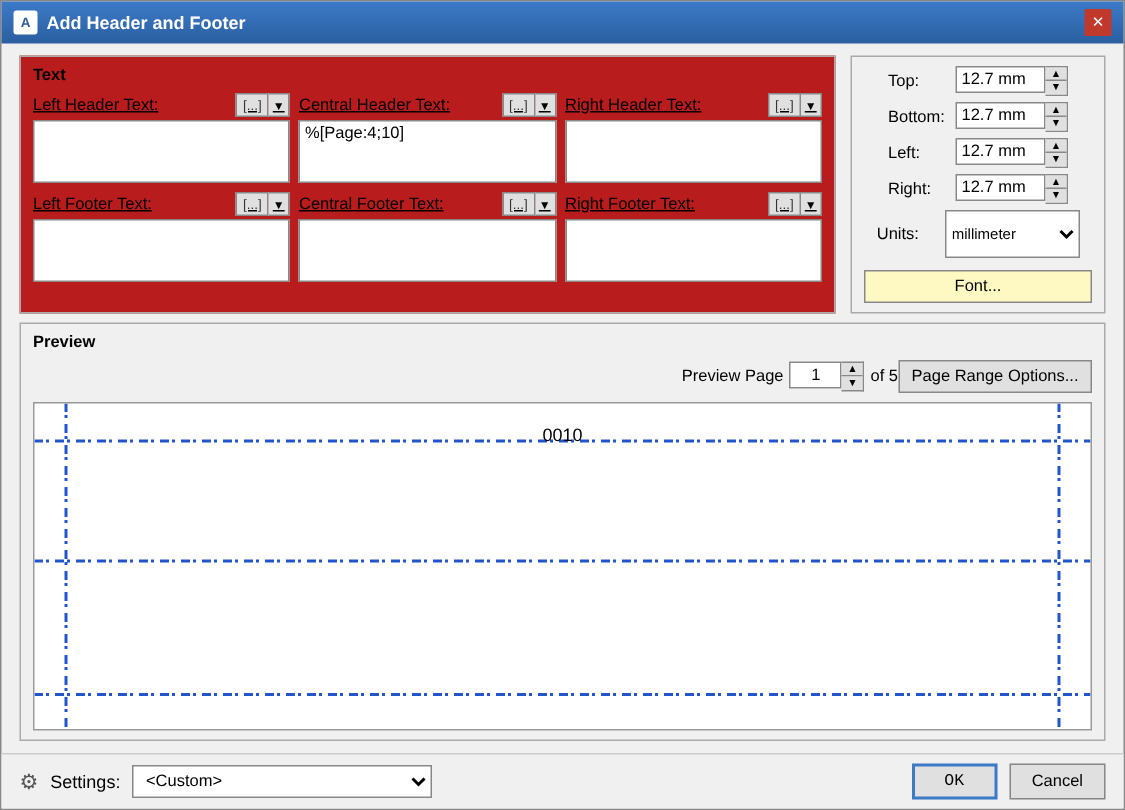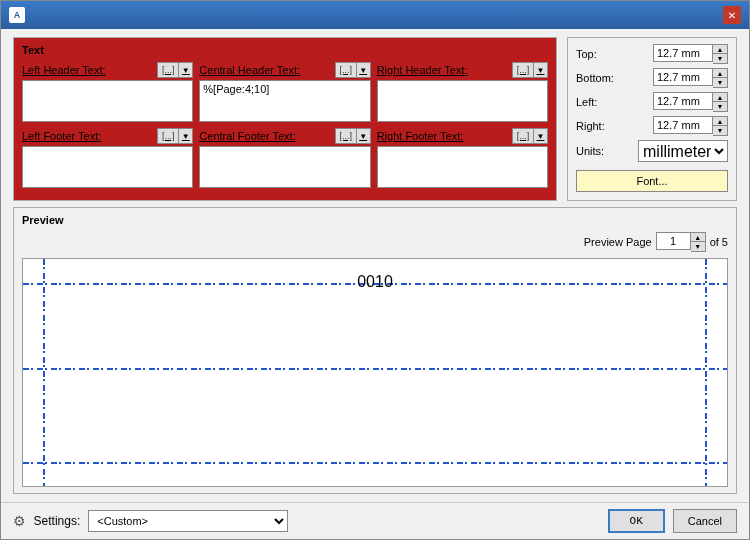--- a/index.html
+++ b/index.html
@@ -149,21 +149,21 @@
     }
     .appearance-section {
       width: 170px;
       border: 1px solid #aaa;
       padding: 6px 8px;
       background: #f0f0f0;
     }
     .appearance-row {
       display: flex;
       align-items: center;
-      justify-content: space-between;
+      justify-content: center;
       margin-bottom: 4px;
     }
     .appearance-label {
       font-size: 11px;
       color: #000;
       min-width: 45px;
     }
     .spin-input-wrap {
       display: flex;
       align-items: stretch;
@@ -189,23 +189,23 @@
       background: #e0e0e0;
       cursor: pointer;
       font-size: 7px;
       display: flex;
       align-items: center;
       justify-content: center;
       border: none;
     }
     .spin-up { border-bottom: 1px solid #888; }
     .units-select {
-      height: 22px;
-      border: 1px solid #888;
-      font-size: 16px;
+      height: 32px;
+      border: 1px solid #888;
+      font-size: 10px;
       font-family: inherit;
       background: white;
       width: 90px;
     }
     .font-button {
       width: 100%;
       height: 22px;
       background: #fef9c3;
       border: 1px solid #888;
       cursor: pointer;
@@ -267,21 +267,21 @@
       background: white;
       border: 1px solid #999;
       position: relative;
       overflow: hidden;
     }
     .page-number-text {
       position: absolute;
       top: 14px;
       left: 0; right: 0;
       text-align: center;
-      font-size: 16px;
+      font-size: 12px;
       color: #000;
     }
     .bottom-bar {
       display: flex;
       align-items: center;
       padding: 6px 12px;
       background: #f0f0f0;
       border-top: 1px solid #ccc;
       gap: 8px;
     }
@@ -333,20 +333,21 @@
     }
   </style>
 </head>
 <body>
 
 <div class="dialog">
 
   <div class="title-bar">
     <div class="title-bar-left">
       <div class="title-icon">A</div>
+      <span>Add Header and Footer</span>
     </div>
     <button class="close-btn">✕</button>
   </div>
 
   <div class="dialog-body">
 
     <div class="top-section">
 
       <div class="text-section">
         <div class="section-label">Text</div>
@@ -502,20 +503,21 @@
           <div class="preview-page-input-wrap">
             <input class="preview-page-input" type="text" value="1" style="">
             <div class="spin-arrows">
               <button class="spin-up">▲</button>
               <button class="spin-down">▼</button>
             </div>
           </div>
           <span>of 5</span>
         </div>
         <div class="preview-right">
+          <button class="page-range-btn">Page Range Options...</button>
         </div>
       </div>
 
       <div class="preview-canvas">
 
         <div class="dash-dot-h" style="top: 24px;"></div>
 
         <div class="dash-dot-h" style="bottom: 22px;"></div>
 
         <div class="dash-dot-v" style="left: 20px;"></div>

